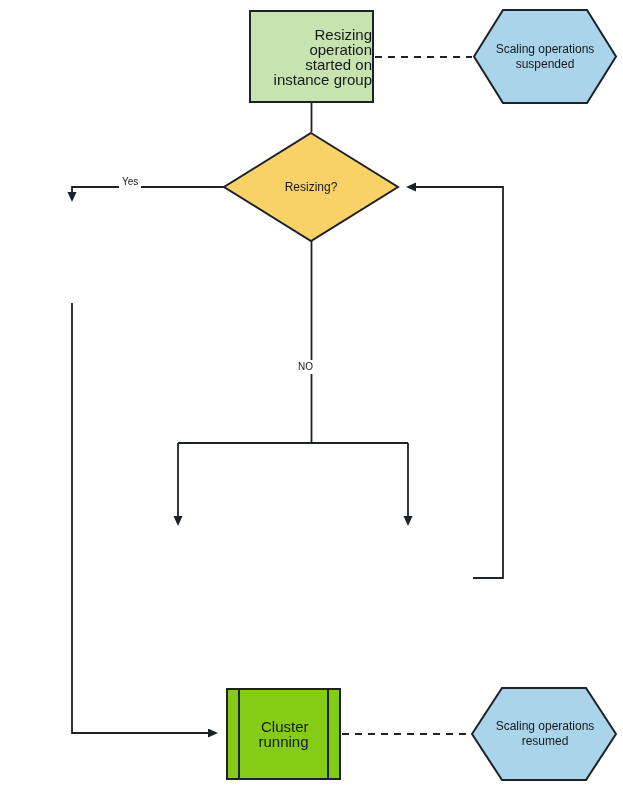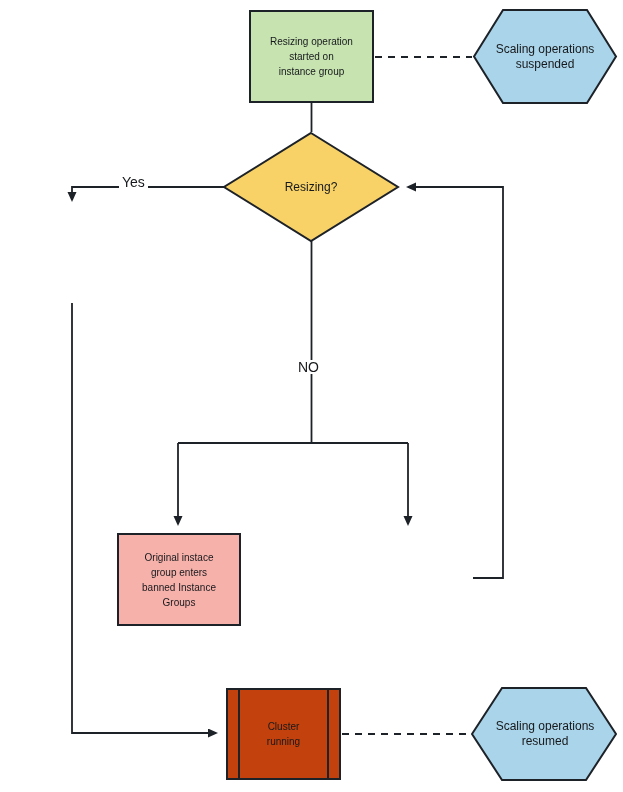--- a/index.html
+++ b/index.html
@@ -13,22 +13,22 @@
     overflow: hidden;
   }
   .layer { position: absolute; left: 0; top: 0; }
   .node {
     position: absolute;
     box-sizing: border-box;
     border: 2px solid #1d2228;
     display: flex;
     align-items: center;
     justify-content: center;
-    text-align: center;
-    font-size: 10px;
+    text-align: right;
+    font-size: 15px;
     line-height: 15px;
     white-space: pre-line;
   }
   .shape-label {
     position: absolute;
     display: flex;
     align-items: center;
     justify-content: center;
     text-align: center;
     font-size: 12px;
@@ -41,21 +41,21 @@
     top: 0;
     bottom: 0;
     width: 0;
     border-left: 2px solid #1d2228;
   }
   .bar.left  { left: 10px; }
   .bar.right { right: 10px; }
   .edge-label {
     position: absolute;
     background: #ffffff;
-    font-size: 14px;
+    font-size: 10px;
     line-height: 14px;
     padding: 0 3px;
     text-align: center;
   }
   svg .edge { fill: none; stroke: #1d2228; stroke-width: 1.8; }
   svg .edge.dashed { stroke-dasharray: 7 6; }
   svg .shape { stroke: #1d2228; stroke-width: 2; }
 </style>
 </head>
 <body>
@@ -83,27 +83,23 @@
     <polygon class="shape" points="311,133 398,187 311,241 224,187" style="fill: rgb(248, 210, 103);"></polygon>
     <polygon class="shape" points="474,56.5 503,10 587,10 616,56.5 587,103 503,103" style="fill: rgb(169, 212, 233);"></polygon>
     <polygon class="shape" points="472,734 502,688 586,688 616,734 586,780 502,780" style="fill: rgb(169, 212, 233);"></polygon>
   </svg>
 
   <div class="node" style="left: 249px; top: 10px; width: 125px; height: 93px; background-color: rgb(198, 227, 176);">Resizing operation
 started on
 instance group</div>
 
 
-  <div class="node" style="left: 117px; top: 533px; width: 124px; height: 93px; background-color: rgb(246, 177, 171);">Original instace
-group enters
-banned Instance
-Groups</div>
 
 
-  <div class="node" style="left: 226px; top: 688px; width: 115px; height: 92px; background-color: #c2410c;">
+  <div class="node" style="left: 226px; top: 688px; width: 115px; height: 92px; background-color: #84cc16;">
     <div class="bar left"></div>
     <div class="bar right"></div>
     <span style="white-space: pre-line;">Cluster
 running</span>
   </div>
 
   <div class="shape-label" style="left:231px; top:160px; width:160px; height:54px;">Resizing?</div>
 
   <div class="shape-label" style="left:478px; top:10px; width:134px; height:93px;">Scaling operations
 suspended</div>

